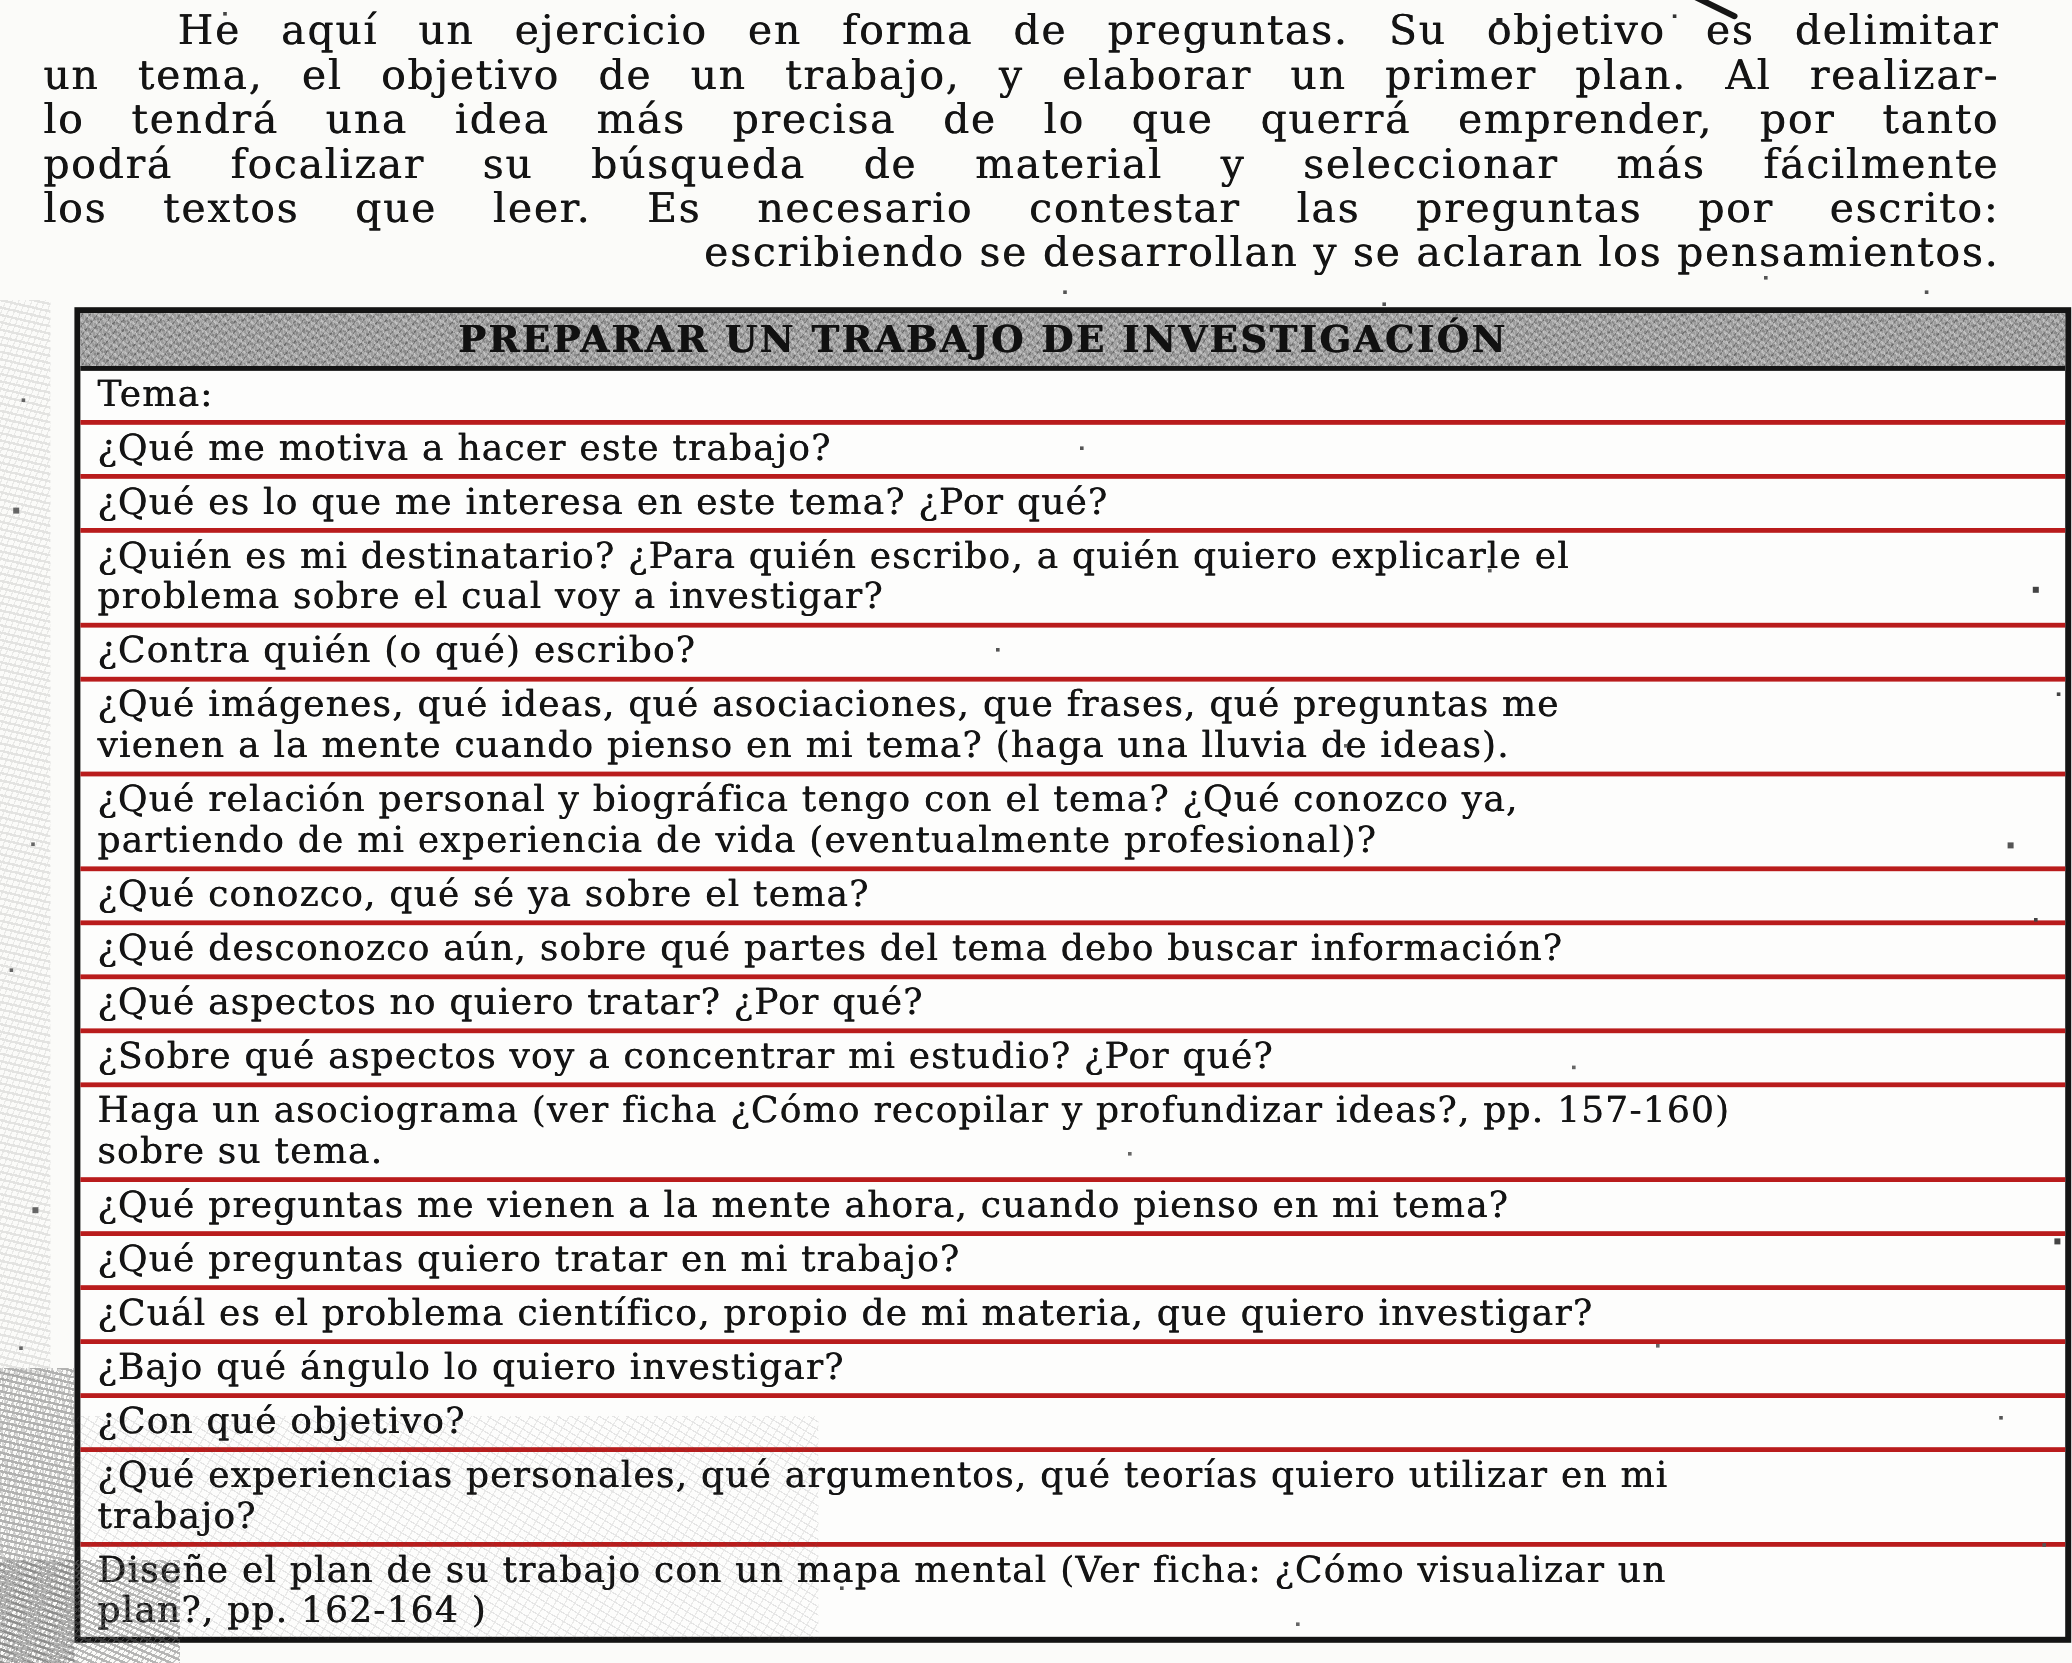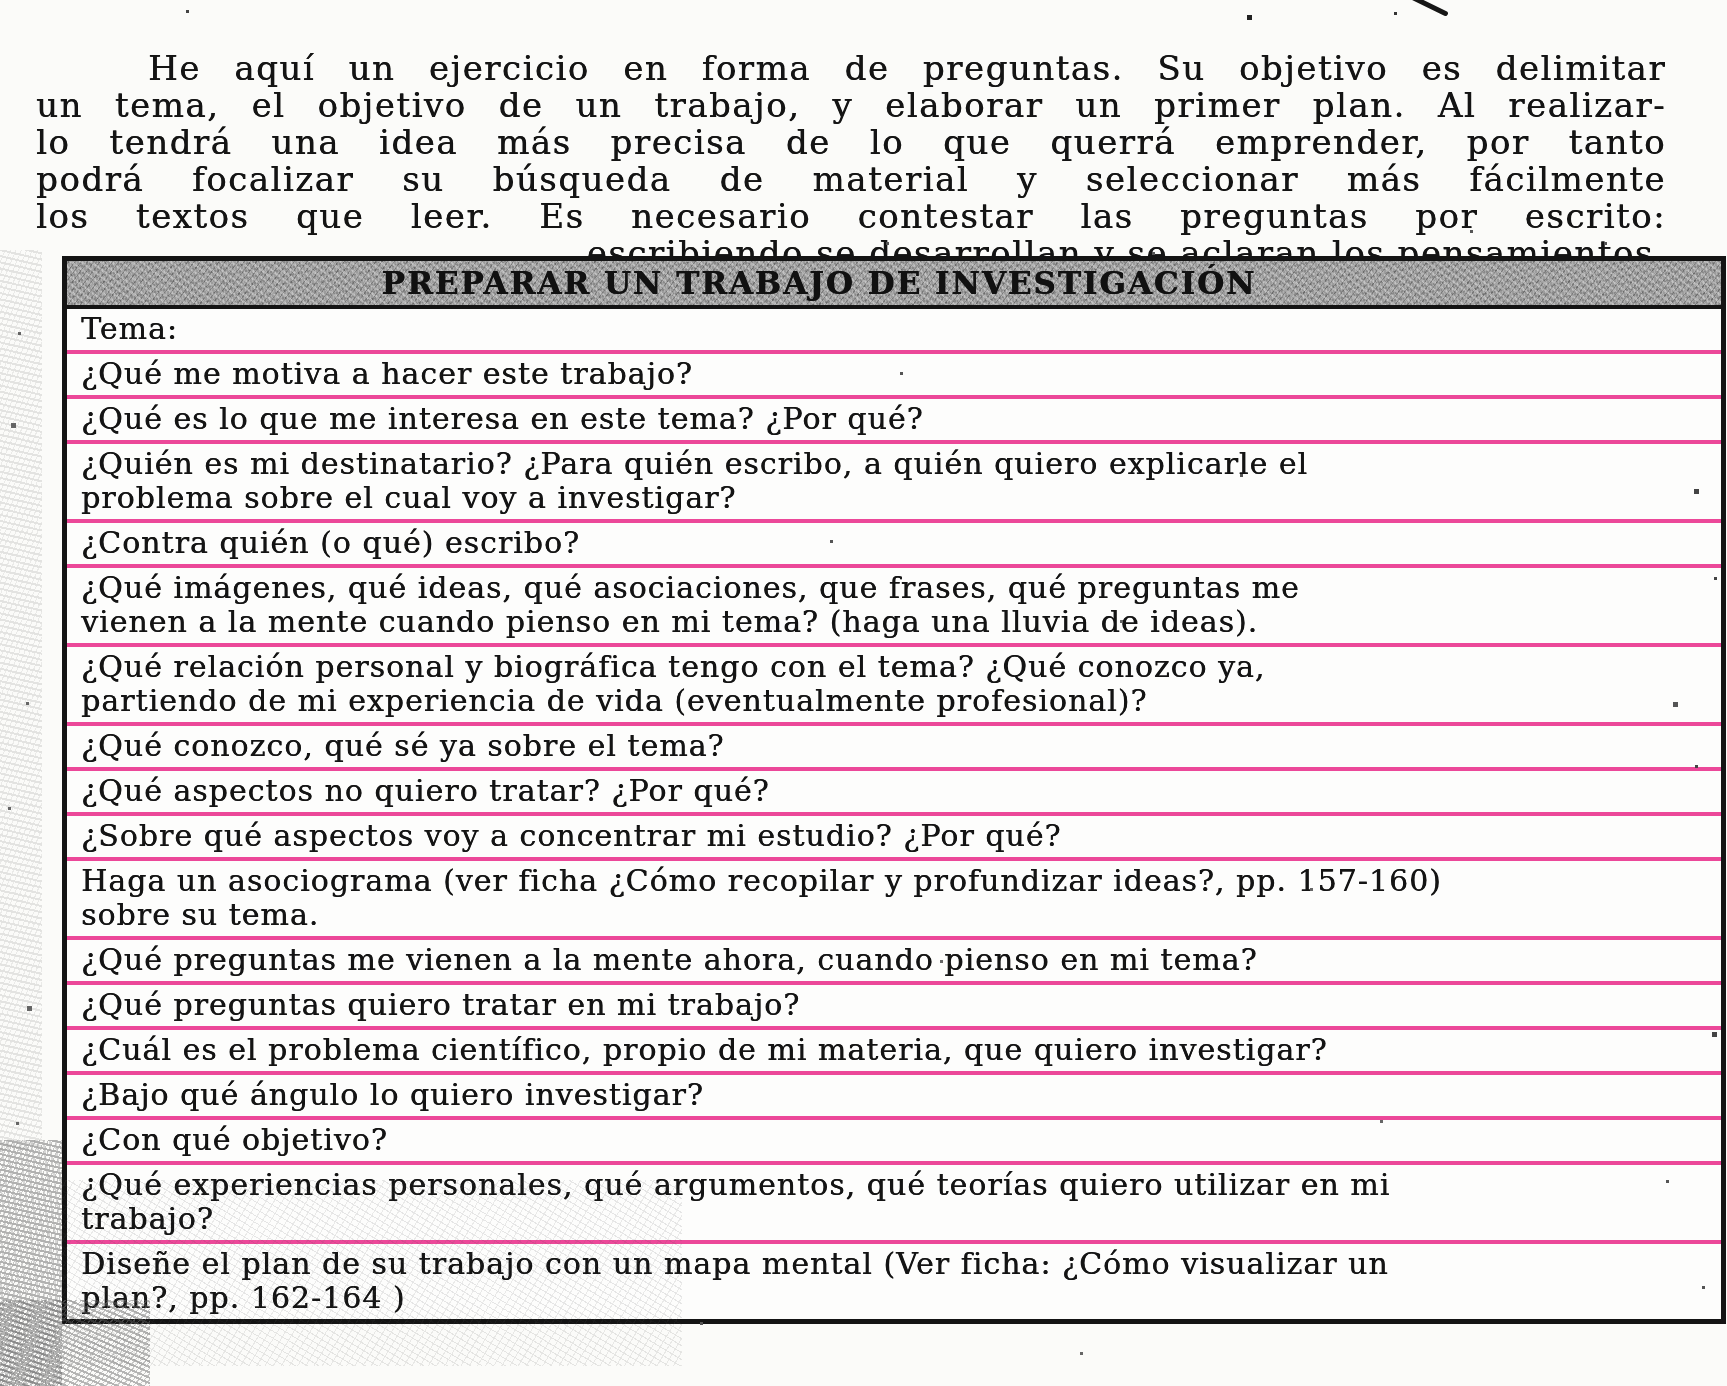--- a/index.html
+++ b/index.html
@@ -15,21 +15,21 @@
   
   .intro {
     position: absolute;
     top: 8px; left: 36px; width: 1630px;
     font-size: 34px;
     line-height: 37px;
     letter-spacing: 1.5px;
     text-shadow: 0.4px 0 0 currentColor;
   }
   .intro-line { text-align: justify; text-align-last: justify; white-space: nowrap; }
-  .intro-line.first { text-indent: 112px; margin-top: 42px; }
+  .intro-line.first { text-indent: 112px; }
   .intro-line.last { text-align: right; text-align-last: auto; }
 
   
   .doc-table {
     position: absolute;
     top: 256px; left: 62px; width: 1664px;
     box-sizing: border-box;
     border: 5px solid #141414;
     background: #fdfdfc;
   }
@@ -46,21 +46,21 @@
     background-color: #9c9c9c;
     background-image:
       repeating-linear-gradient(37deg,  rgba(255,255,255,.25) 0 2px, rgba(0,0,0,0) 2px 6px),
       repeating-linear-gradient(-53deg, rgba(0,0,0,.22)       0 1px, rgba(0,0,0,0) 1px 5px),
       repeating-linear-gradient(77deg,  rgba(255,255,255,.20) 0 1px, rgba(0,0,0,0) 1px 3px),
       repeating-linear-gradient(-13deg, rgba(30,30,30,.15)    0 2px, rgba(0,0,0,0) 2px 7px);
     text-shadow: 0.5px 0 0 currentColor;
   }
   .trow {
     padding: 3px 14px 4px 14px;
-    border-bottom: 4px solid #ec4899;
+    border-bottom: 4px solid #b91c1c;
     font-size: 30px;
     line-height: 34px;
     letter-spacing: 1px;
     white-space: pre-wrap;
     text-shadow: 0.4px 0 0 currentColor;
   }
   .trow:last-child { border-bottom: none; }
 
   
   .artifact { position: absolute; pointer-events: none; }
@@ -152,20 +152,21 @@
   <div class="trow">¿Qué me motiva a hacer este trabajo?</div>
   <div class="trow">¿Qué es lo que me interesa en este tema? ¿Por qué?</div>
   <div class="trow">¿Quién es mi destinatario? ¿Para quién escribo, a quién quiero explicarle el
 problema sobre el cual voy a investigar?</div>
   <div class="trow">¿Contra quién (o qué) escribo?</div>
   <div class="trow">¿Qué imágenes, qué ideas, qué asociaciones, que frases, qué preguntas me
 vienen a la mente cuando pienso en mi tema? (haga una lluvia de ideas).</div>
   <div class="trow">¿Qué relación personal y biográfica tengo con el tema? ¿Qué conozco ya,
 partiendo de mi experiencia de vida (eventualmente profesional)?</div>
   <div class="trow">¿Qué conozco, qué sé ya sobre el tema?</div>
+  <div class="trow">¿Qué desconozco aún, sobre qué partes del tema debo buscar información?</div>
   <div class="trow">¿Qué aspectos no quiero tratar? ¿Por qué?</div>
   <div class="trow">¿Sobre qué aspectos voy a concentrar mi estudio? ¿Por qué?</div>
   <div class="trow">Haga un asociograma (ver ficha ¿Cómo recopilar y profundizar ideas?, pp. 157-160)
 sobre su tema.</div>
   <div class="trow">¿Qué preguntas me vienen a la mente ahora, cuando pienso en mi tema?</div>
   <div class="trow">¿Qué preguntas quiero tratar en mi trabajo?</div>
   <div class="trow">¿Cuál es el problema científico, propio de mi materia, que quiero investigar?</div>
   <div class="trow">¿Bajo qué ángulo lo quiero investigar?</div>
   <div class="trow">¿Con qué objetivo?</div>
   <div class="trow">¿Qué experiencias personales, qué argumentos, qué teorías quiero utilizar en mi

